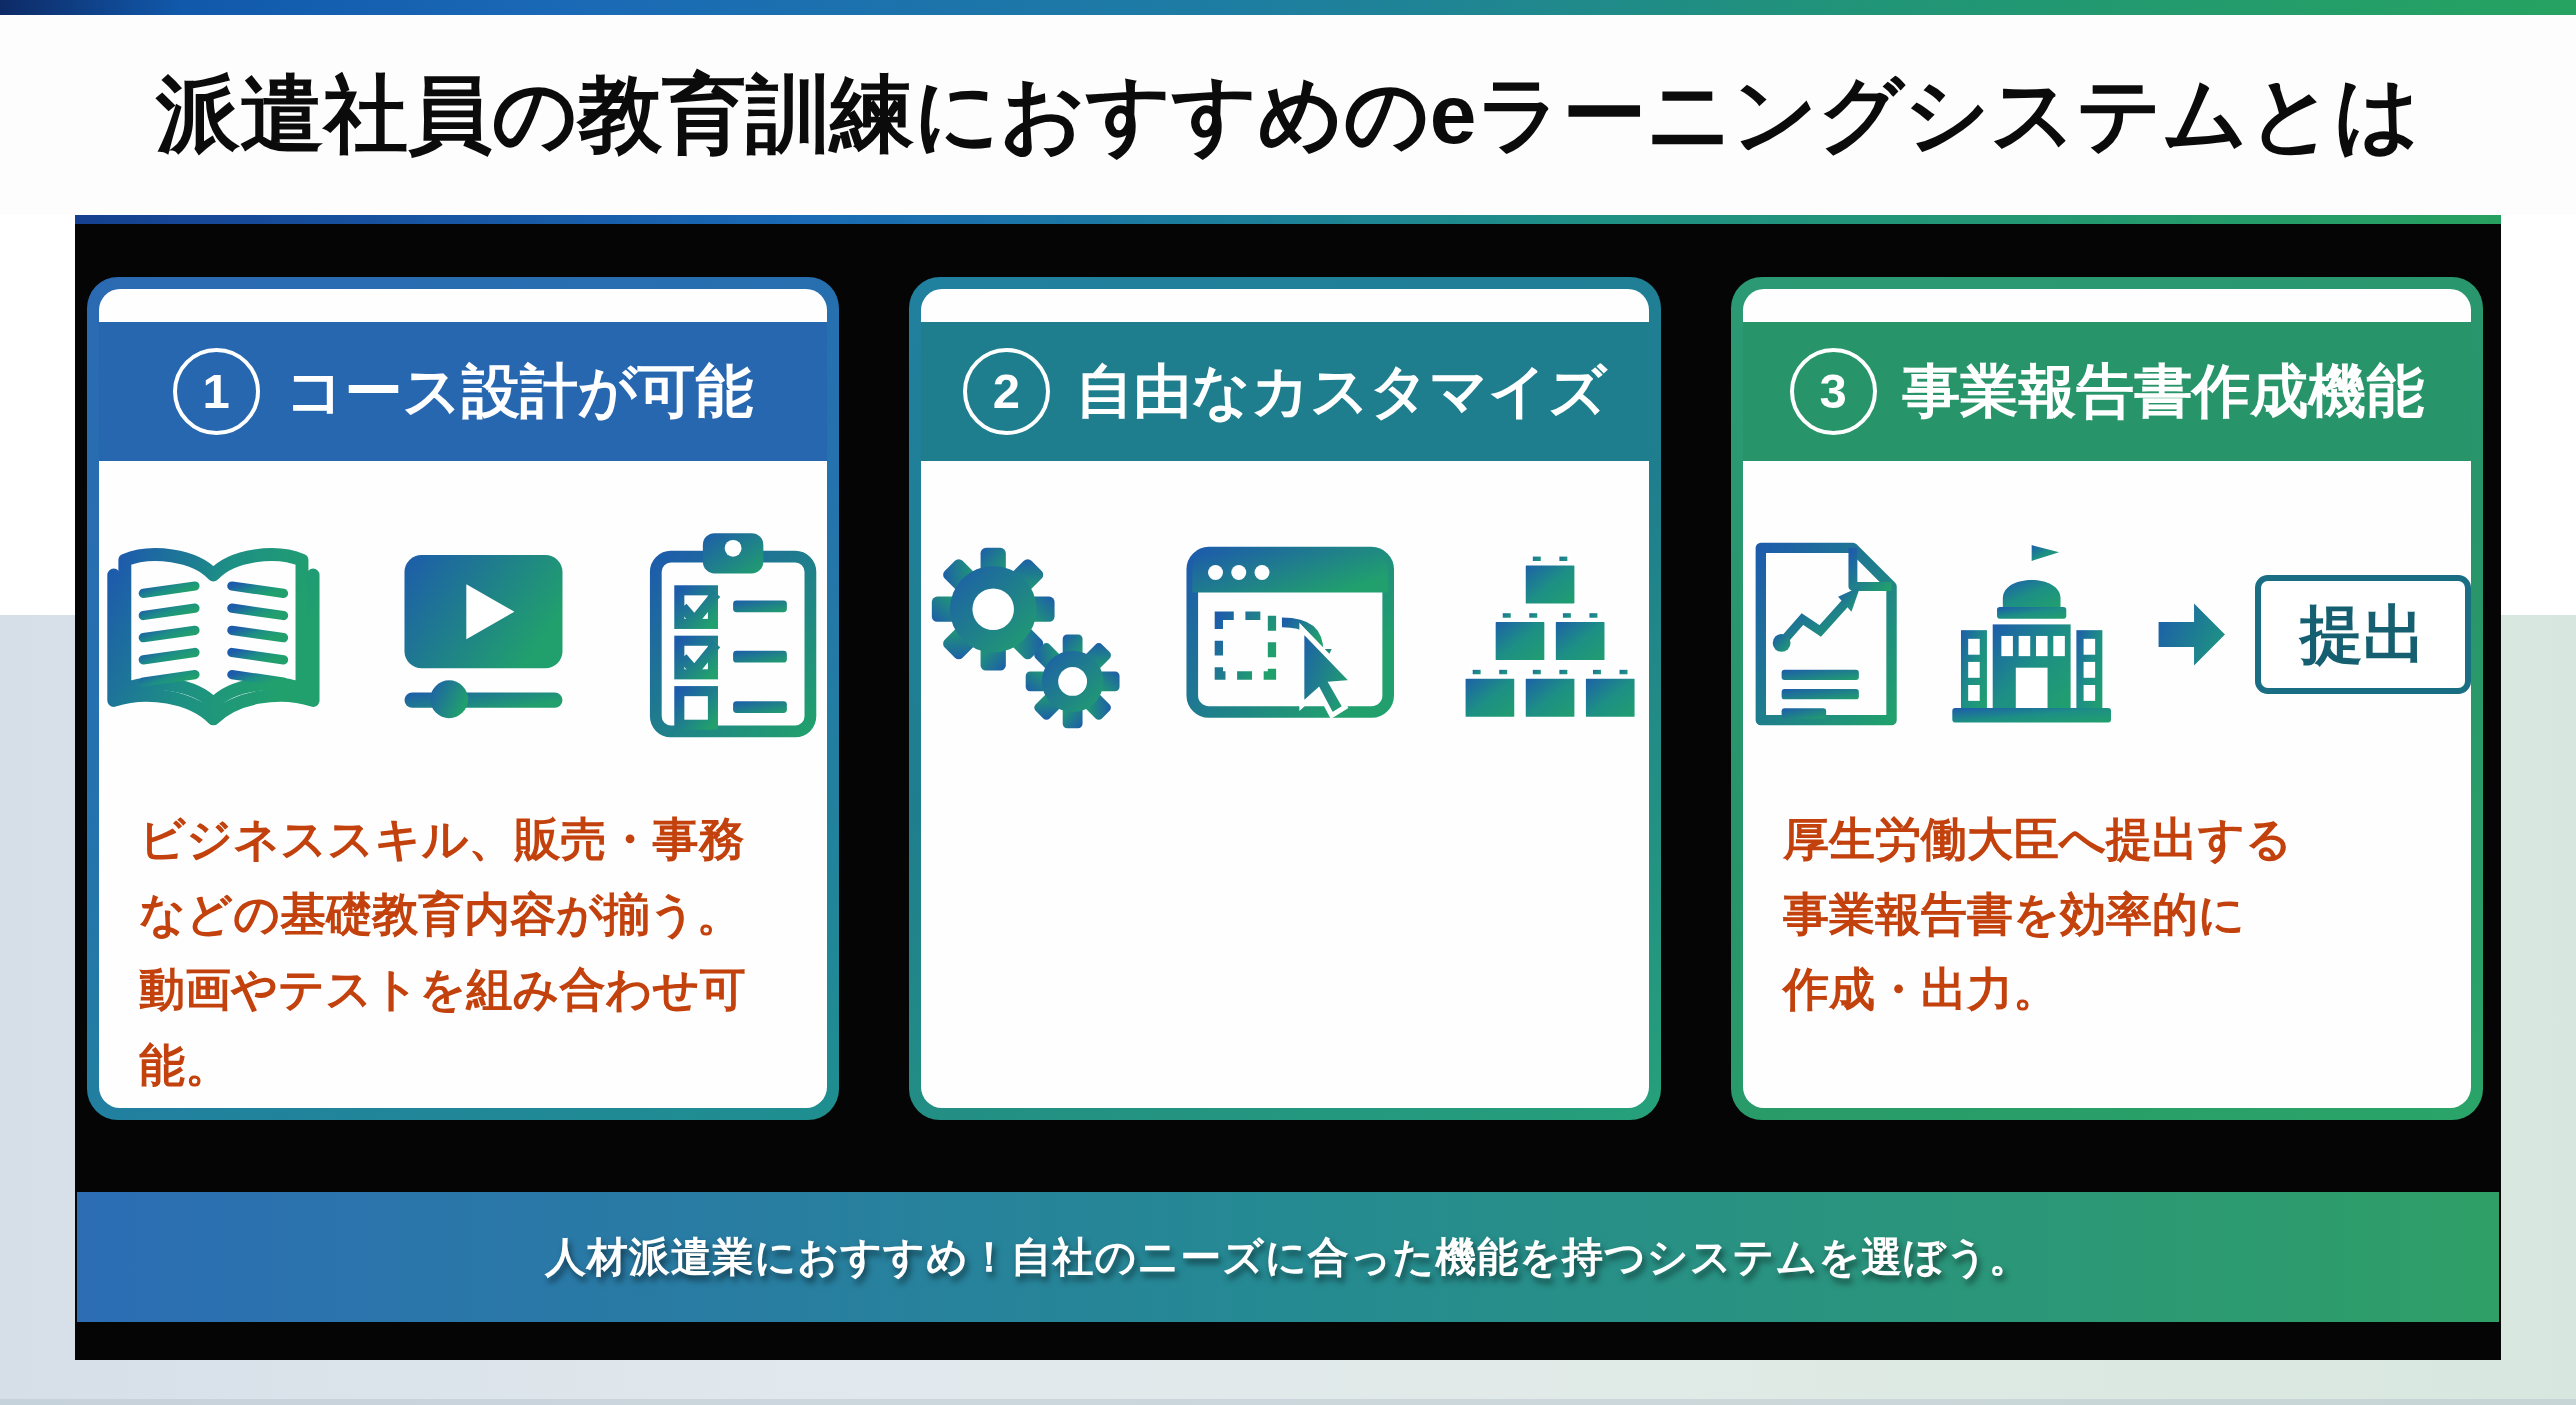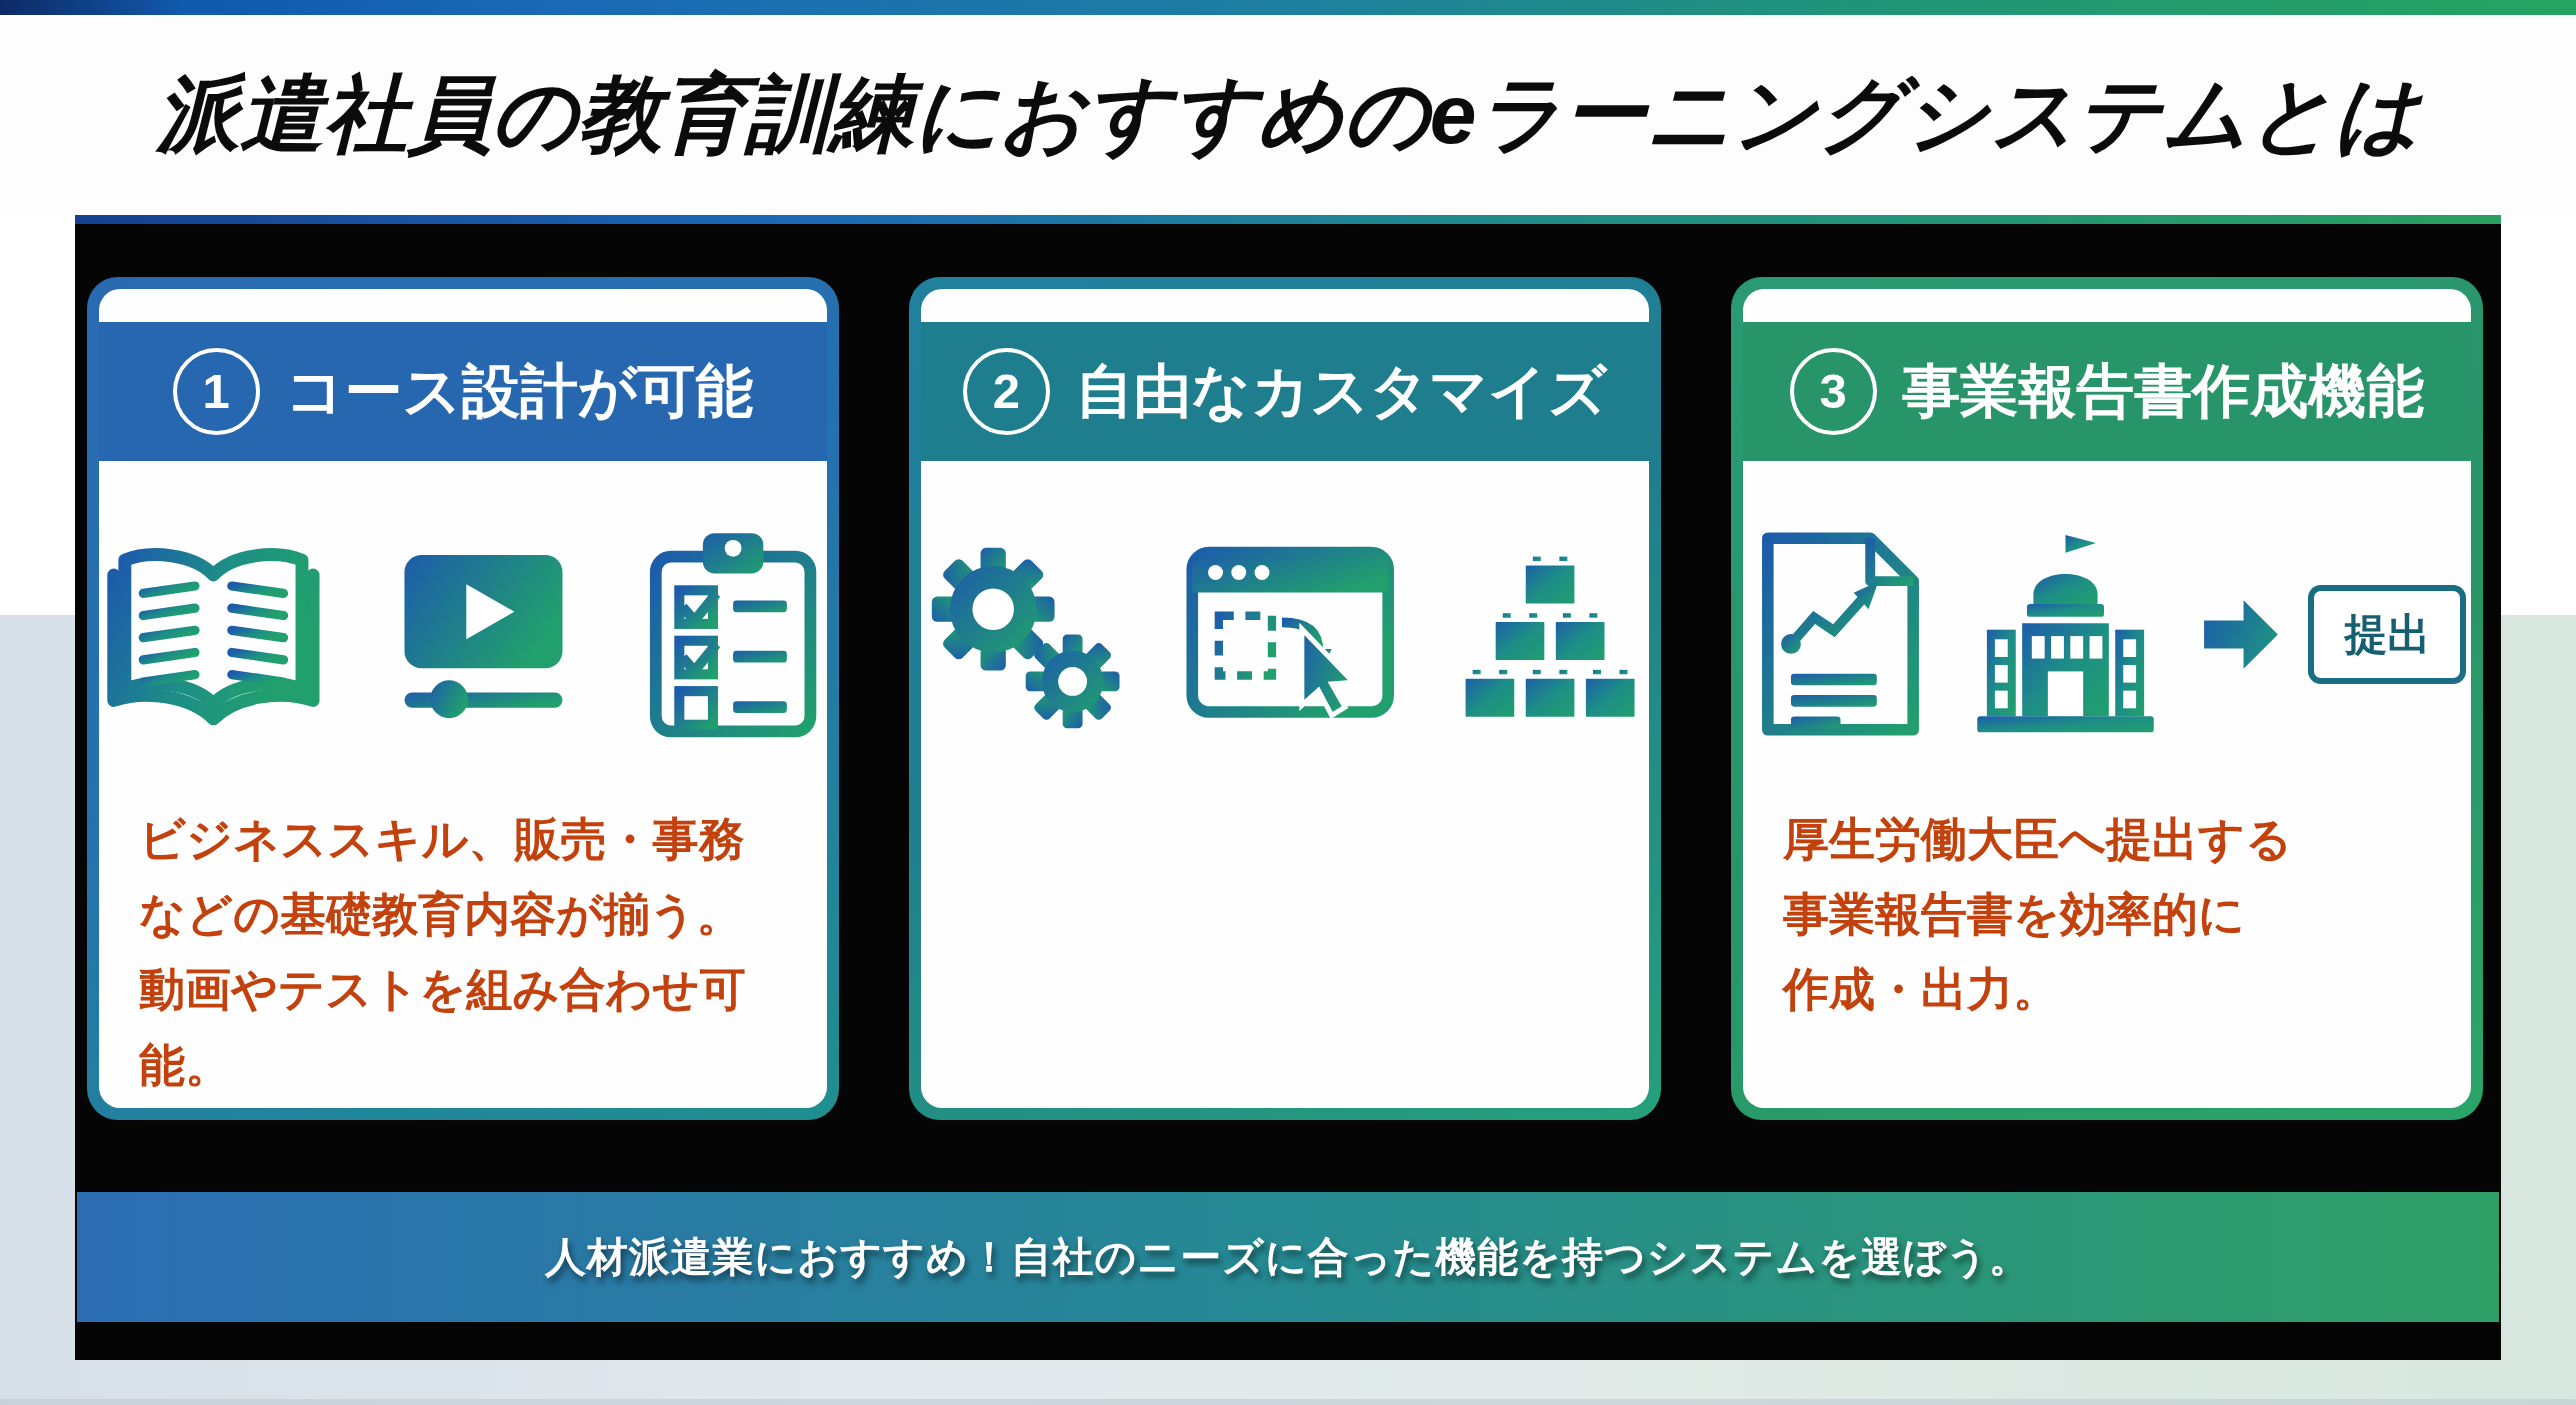--- a/index.html
+++ b/index.html
@@ -4,21 +4,21 @@
 <style>
   html,body{margin:0;padding:0;}
   .stage{position:relative;width:2576px;height:1405px;overflow:hidden;
          background:#ffffff;font-family:"Liberation Sans",sans-serif;}
 
   
   .top-bar{position:absolute;left:0;top:0;width:2576px;height:14.6px;
     background:linear-gradient(90deg,#0d2a66 0%,#1159ab 7%,#1a69b6 22%,#1e7da2 48%,#219478 72%,#26a361 100%);}
   .title-area{position:absolute;left:0;top:14.6px;width:2576px;height:200px;background:#fdfdfe;
     display:flex;align-items:center;justify-content:center;}
-  .title-area h1{margin:0;font-size:84px;font-weight:800;color:#0b0b0b;letter-spacing:0;white-space:nowrap;font-style:italic;}
+  .title-area h1{margin:0;font-size:84px;font-weight:800;color:#0b0b0b;letter-spacing:0;white-space:nowrap;}
   .bg-lower{position:absolute;left:0;top:615px;width:2576px;height:790px;
     background:linear-gradient(90deg,#d6dfe8 0%,#e2e9ee 35%,#e0eae6 65%,#d7e7df 100%);}
   .bottom-strip{position:absolute;left:0;bottom:0;width:2576px;height:6.4px;background:#b9c6cf;opacity:.55;}
 
   
   .panel{position:absolute;left:75px;top:215px;width:2426px;height:1145px;background:#050505;}
   .panel-topline{position:absolute;left:0;top:0;width:100%;height:9.1px;
     background:linear-gradient(90deg,#15408f 0%,#1a6ab5 30%,#1f8f85 62%,#27a05f 100%);}
 
   .cards-row{position:absolute;left:12px;top:62px;display:flex;gap:70px;}
@@ -37,21 +37,21 @@
   .num{width:79px;height:79px;border:4.6px solid #fff;border-radius:50%;color:#fff;
     font-size:49px;font-weight:700;display:flex;align-items:center;justify-content:center;line-height:1;flex:0 0 auto;}
   .head-label{color:#fff;font-size:58px;font-weight:800;white-space:nowrap;}
 
   .icons-row{height:302px;margin-top:22px;display:flex;align-items:center;justify-content:center;gap:49px;}
   .card-3 .icons-row{gap:25.6px;}
   .body-text{margin:16.5px 0 0;padding:0 40px;font-size:46px;font-weight:700;line-height:1.64;
     color:#c2410c;white-space:pre-line;}
 
   .submit-box{border:6.4px solid #1a6e84;border-radius:12.8px;background:#ffffff;
-    padding:22px 30px;font-size:43px;font-weight:800;color:#155f70;line-height:1;flex:0 0 auto;}
+    padding:22px 39px;font-size:63px;font-weight:800;color:#155f70;line-height:1;flex:0 0 auto;}
 
   .banner{position:absolute;left:1.8px;top:977px;width:2422px;height:130px;
     background:linear-gradient(90deg,#2c6db4 0%,#258a92 50%,#2f9f67 100%);
     display:flex;align-items:center;justify-content:center;}
   .banner-text{color:#ffffff;font-size:41px;font-weight:800;letter-spacing:0.9px;white-space:nowrap;
     text-shadow:2.7px 4.6px 6.4px rgba(0,0,0,.5);}
 </style>
 </head>
 <body>
 

